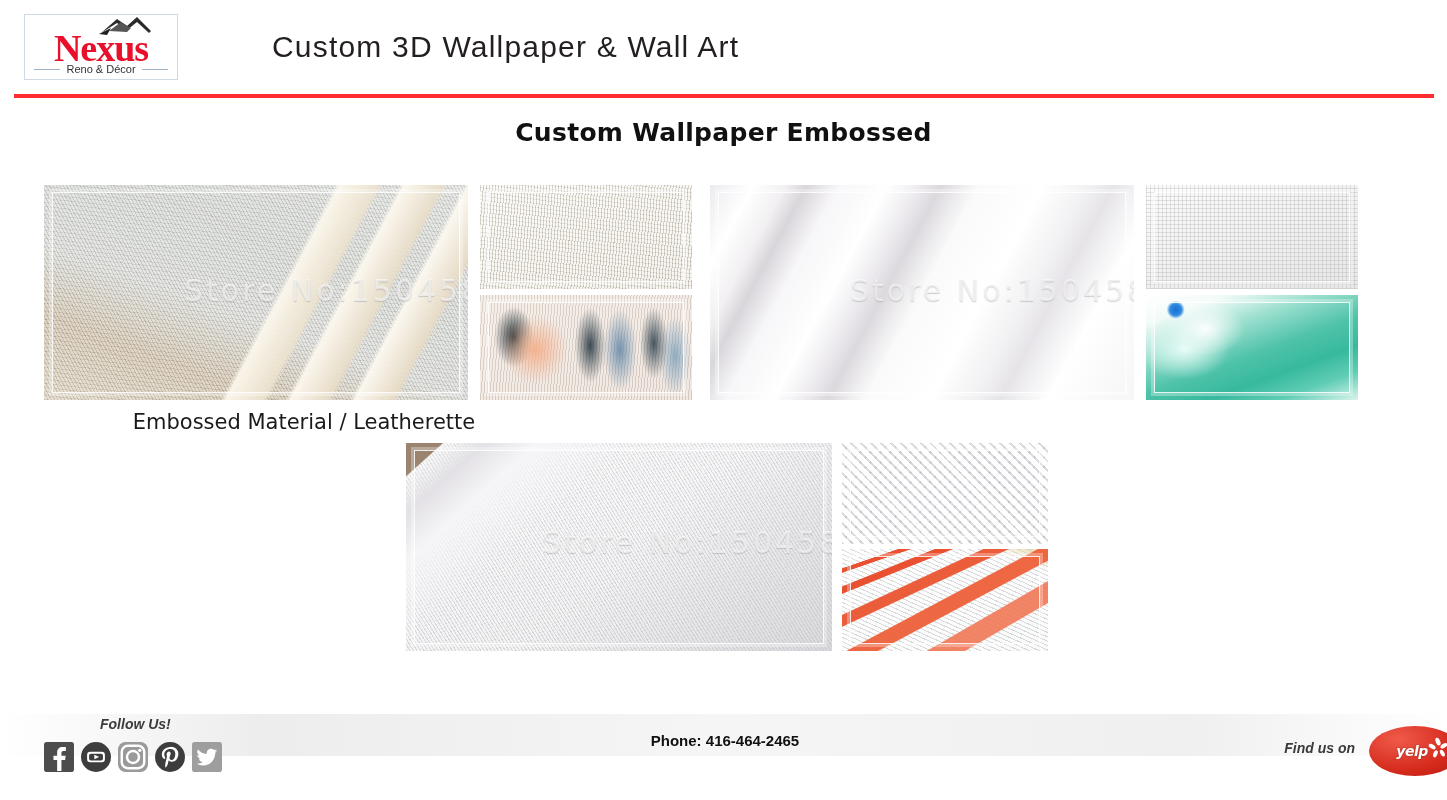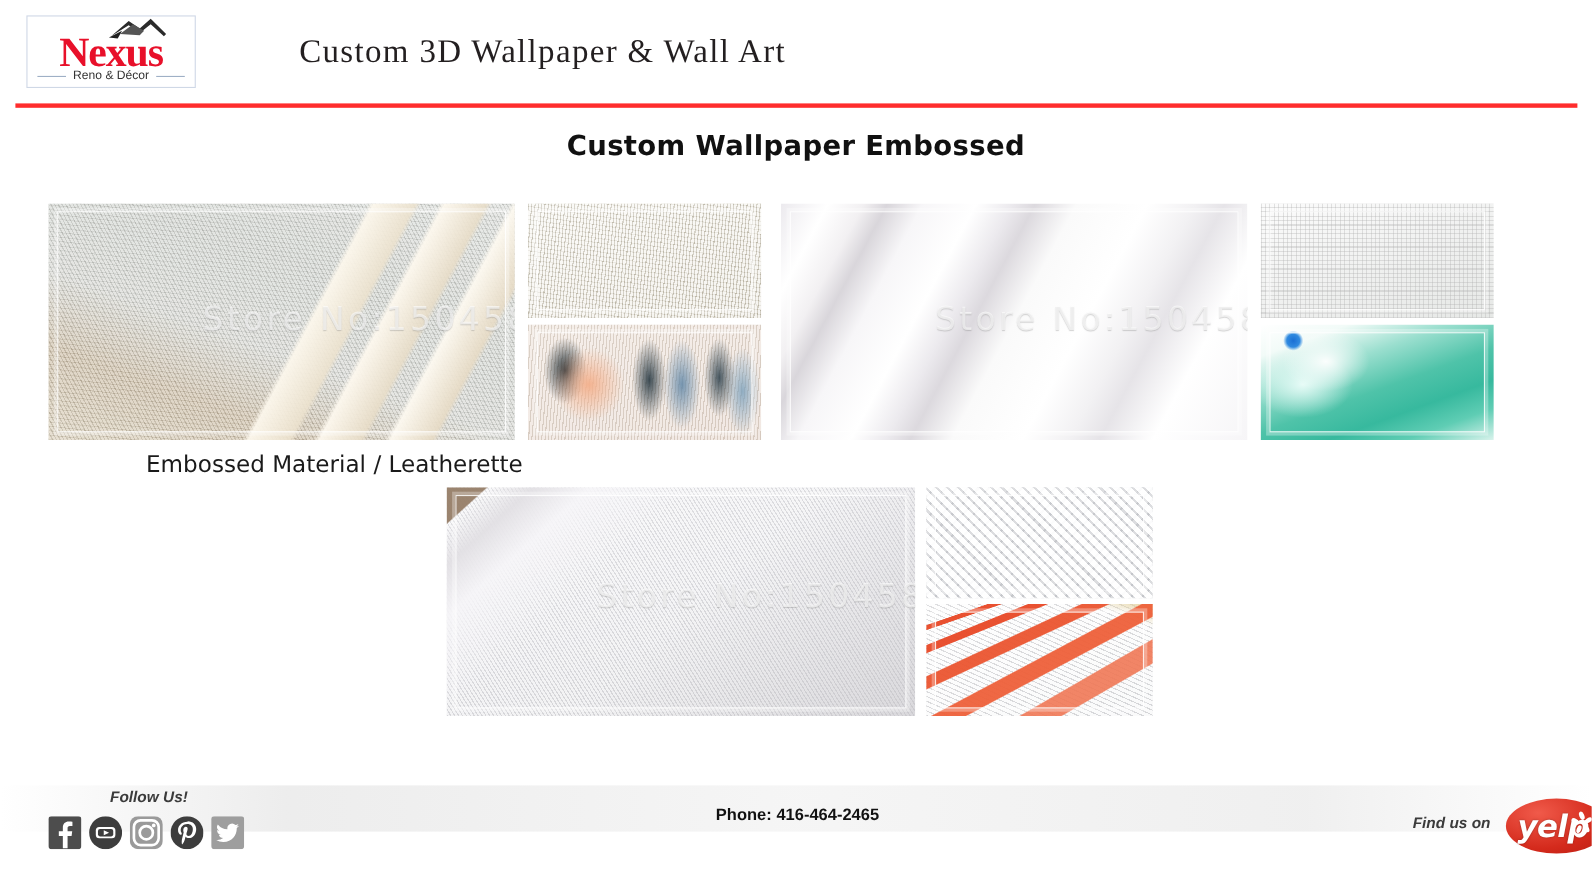--- a/index.html
+++ b/index.html
@@ -28,21 +28,21 @@
     display:flex;align-items:center;justify-content:center;gap:6px;
   }
   #logo-tag-row .rule{height:1px;background:#9fb0c6;flex:0 0 26px;}
   #logo-tag{
     font-family:"Liberation Sans","DejaVu Sans",sans-serif;
     font-size:11px;color:#333;white-space:nowrap;
   }
   #header-title{
     position:absolute;left:272px;top:30px;
     font-size:30px;color:#231f20;letter-spacing:1.2px;font-weight:400;
-    font-family:Liberation Serif, serif;
+    font-family:Liberation Sans, sans-serif;
   }
   #header-rule{
     position:absolute;left:14px;top:94px;width:1420px;height:4px;
     background:#ff2d2d;
   }
 
   
   #slide-title{
     position:absolute;left:0;top:118px;width:1447px;text-align:center;
     font-size:25px;font-weight:bold;color:#111;letter-spacing:0.3px;
@@ -179,21 +179,21 @@
     position:absolute;right:128px;top:40px;
     font-style:italic;font-weight:bold;font-size:14px;color:#3b3b3b;text-align:center;
   }
   #yelp{
     position:absolute;right:22px;top:26px;width:92px;height:50px;
     border-radius:50%;background:radial-gradient(ellipse at 32% 26%,#f05a4a 0%,#d42a1c 62%,#b81d12 100%);
     display:flex;align-items:center;justify-content:center;
   }
   #yelp-word{
     font-family:"DejaVu Sans","Liberation Sans",sans-serif;
-    font-weight:bold;font-style:italic;font-size:28px;color:#fff;
+    font-weight:bold;font-style:italic;font-size:14px;color:#fff;
     letter-spacing:-.5px;
     text-shadow:0 0 2px rgba(0,0,0,.35);
     margin-left:-6px;
   }
   #yelp-burst{position:absolute;right:12px;top:11px;width:22px;height:22px;}
 </style>
 </head>
 <body>
 
 <div id="header">

